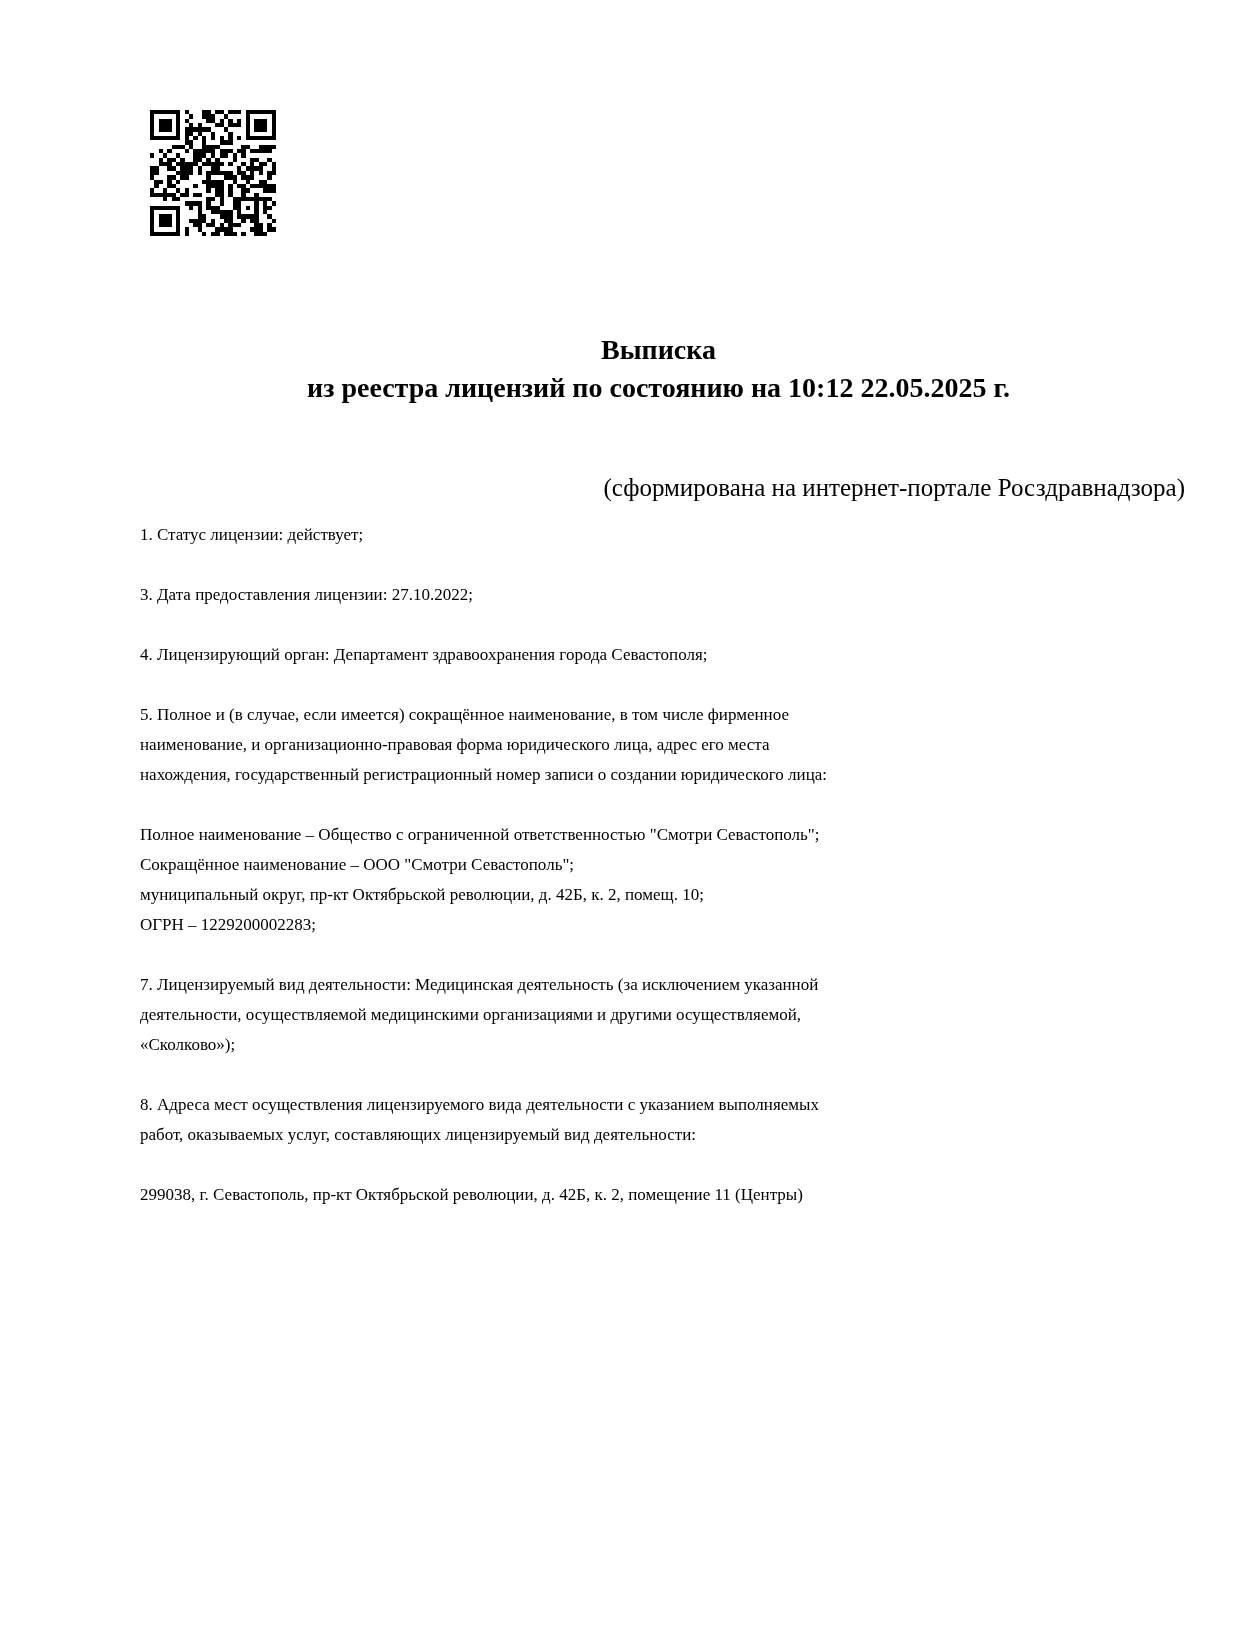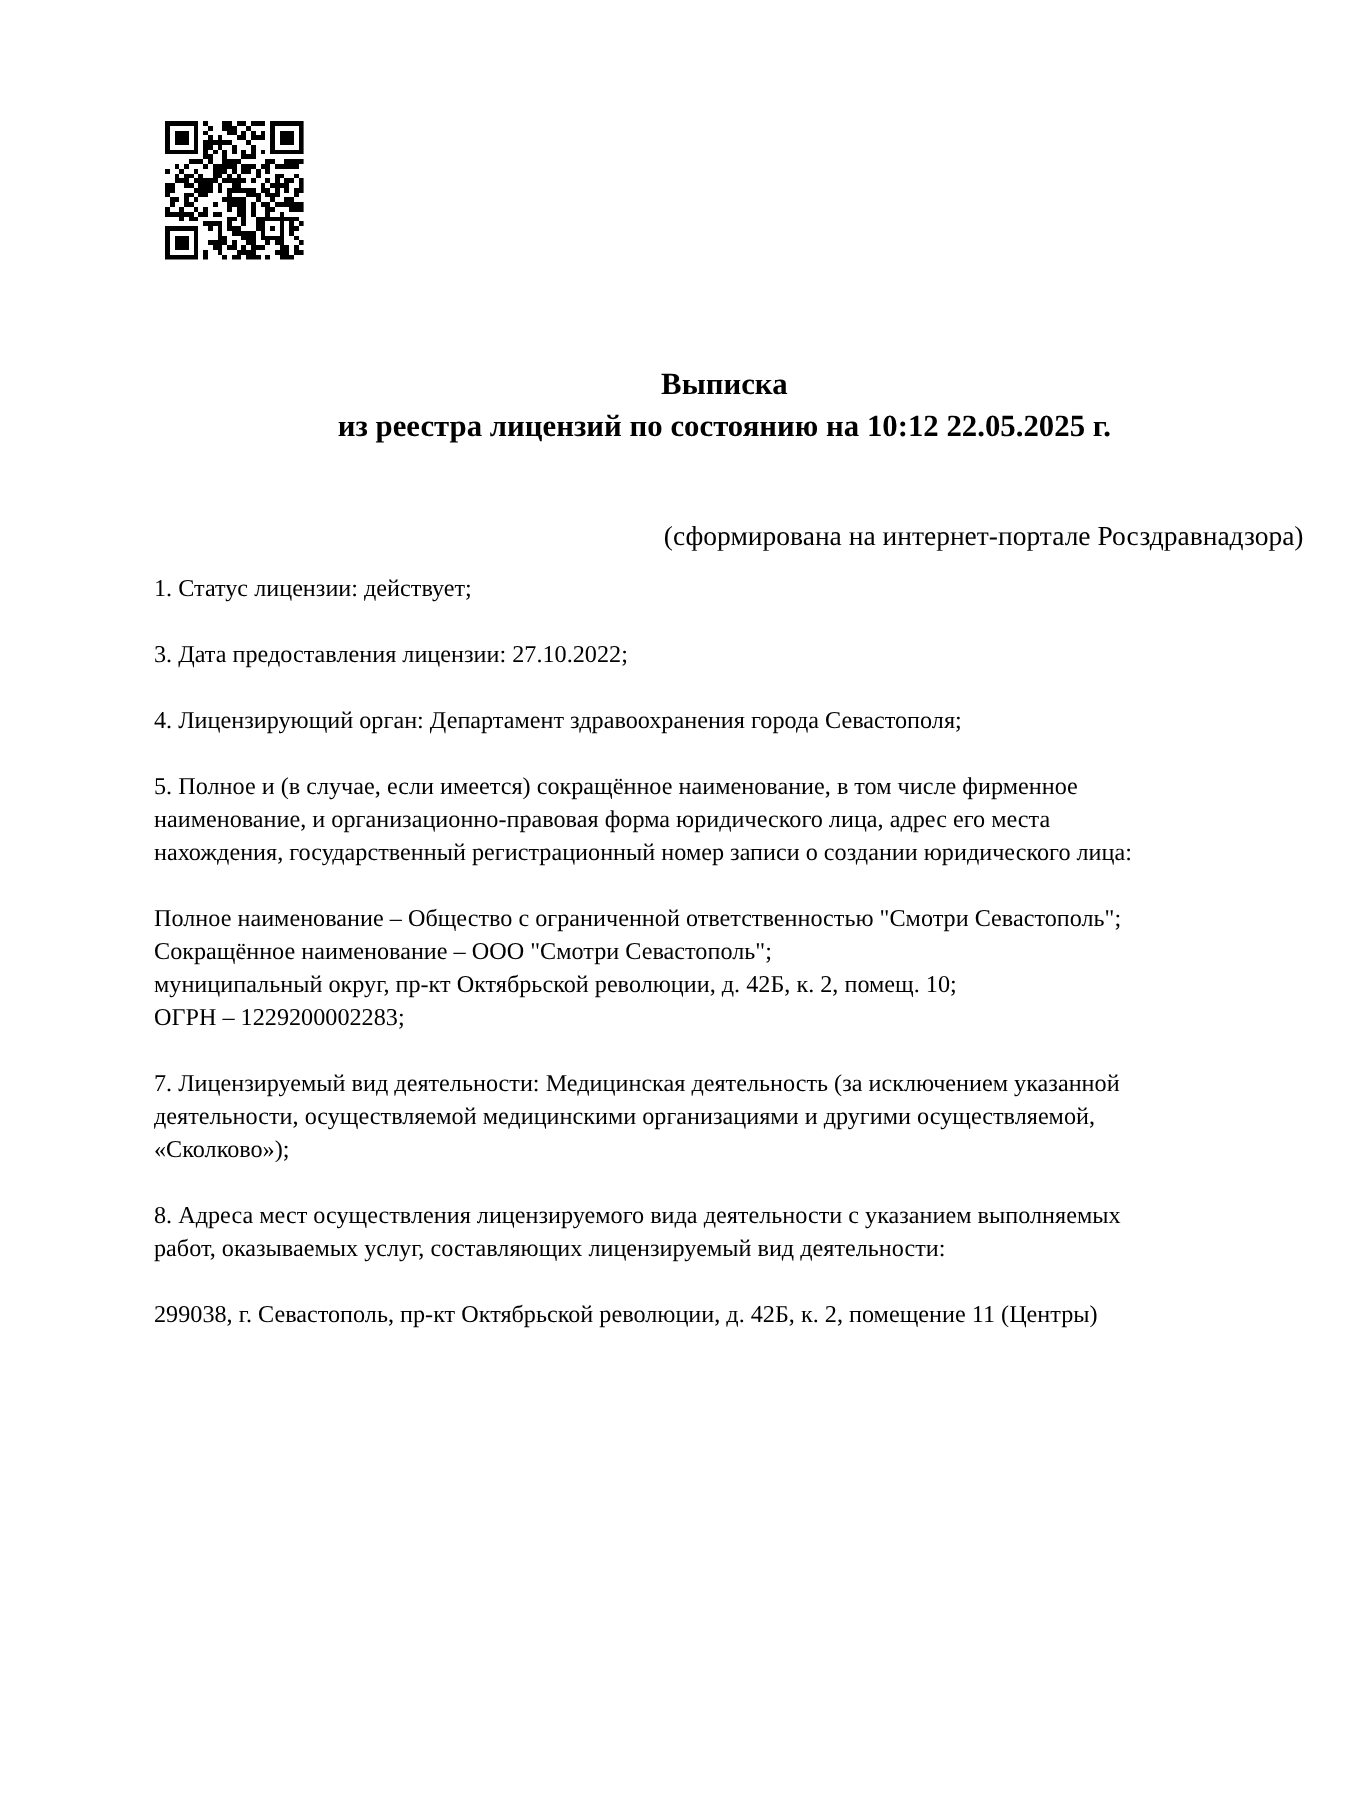--- a/index.html
+++ b/index.html
@@ -44,21 +44,21 @@
     font-size: 25px;
     line-height: 24px;
     white-space: nowrap;
     margin-top: 40px;
   }
   .body {
     position: absolute;
     left: 140px;
     top: 520px;
     width: 1045px;
-    font-size: 22px;
+    font-size: 17px;
     line-height: 30px;
   }
   .para { margin: 0 0 30px 0; }
   .line { white-space: nowrap; }
 </style>
 </head>
 <body>
 
 <div class="page">
 

